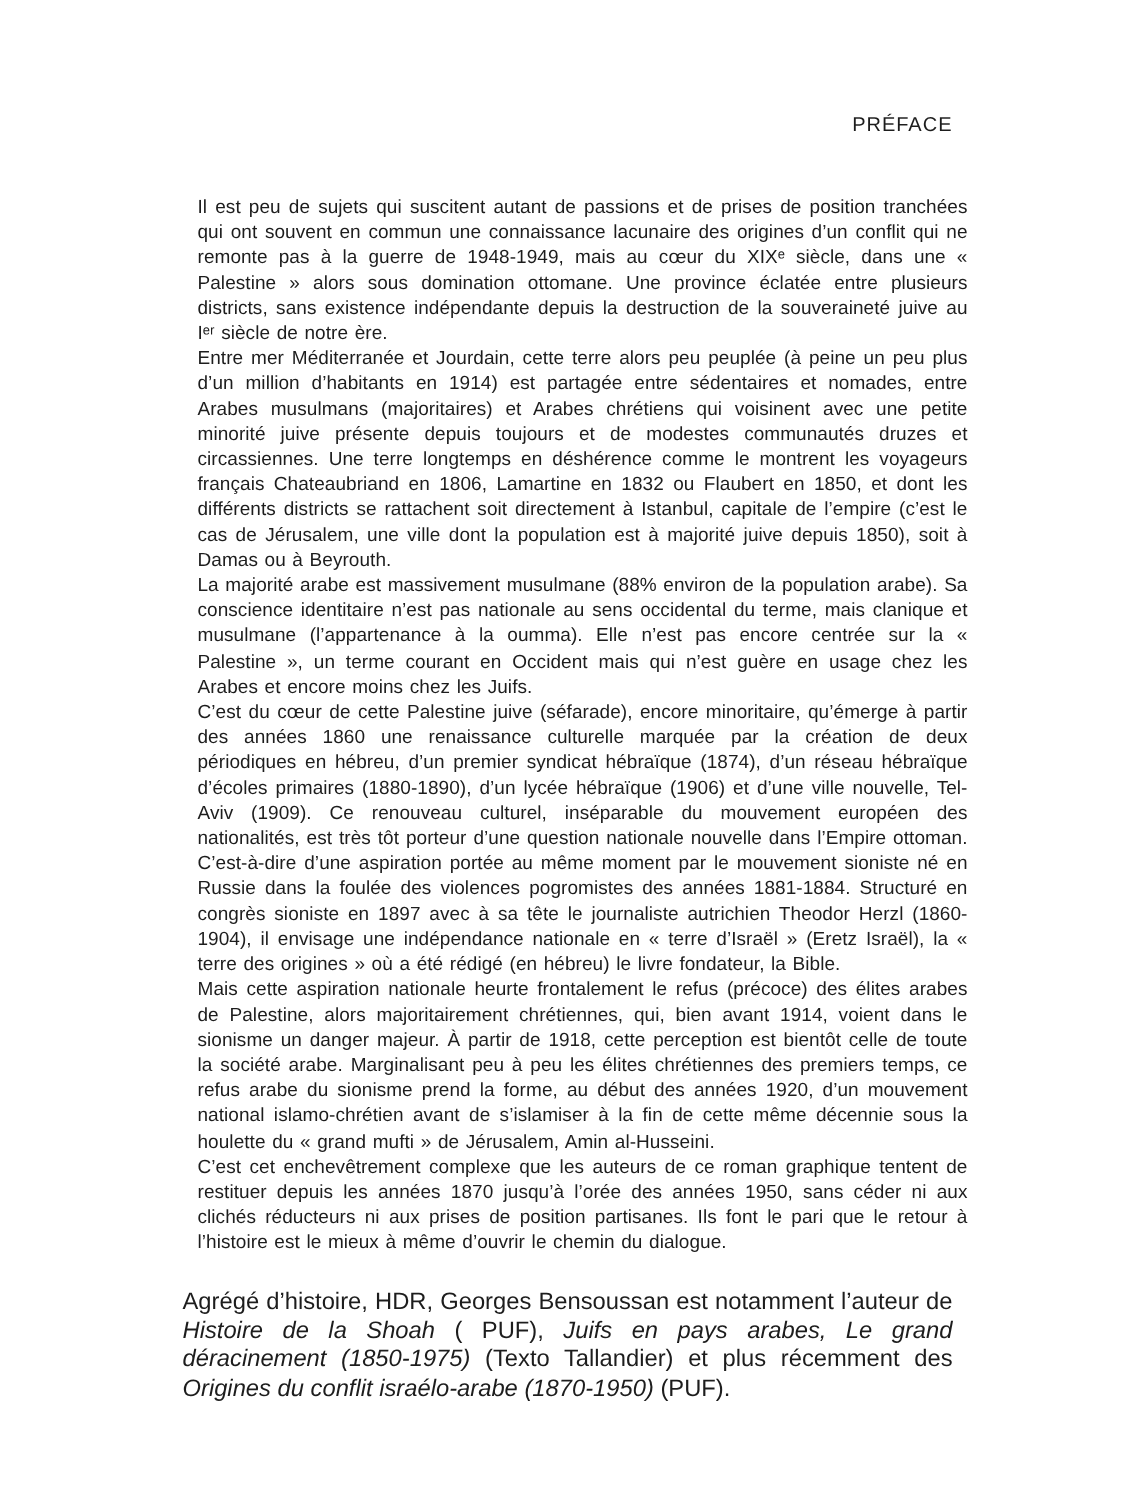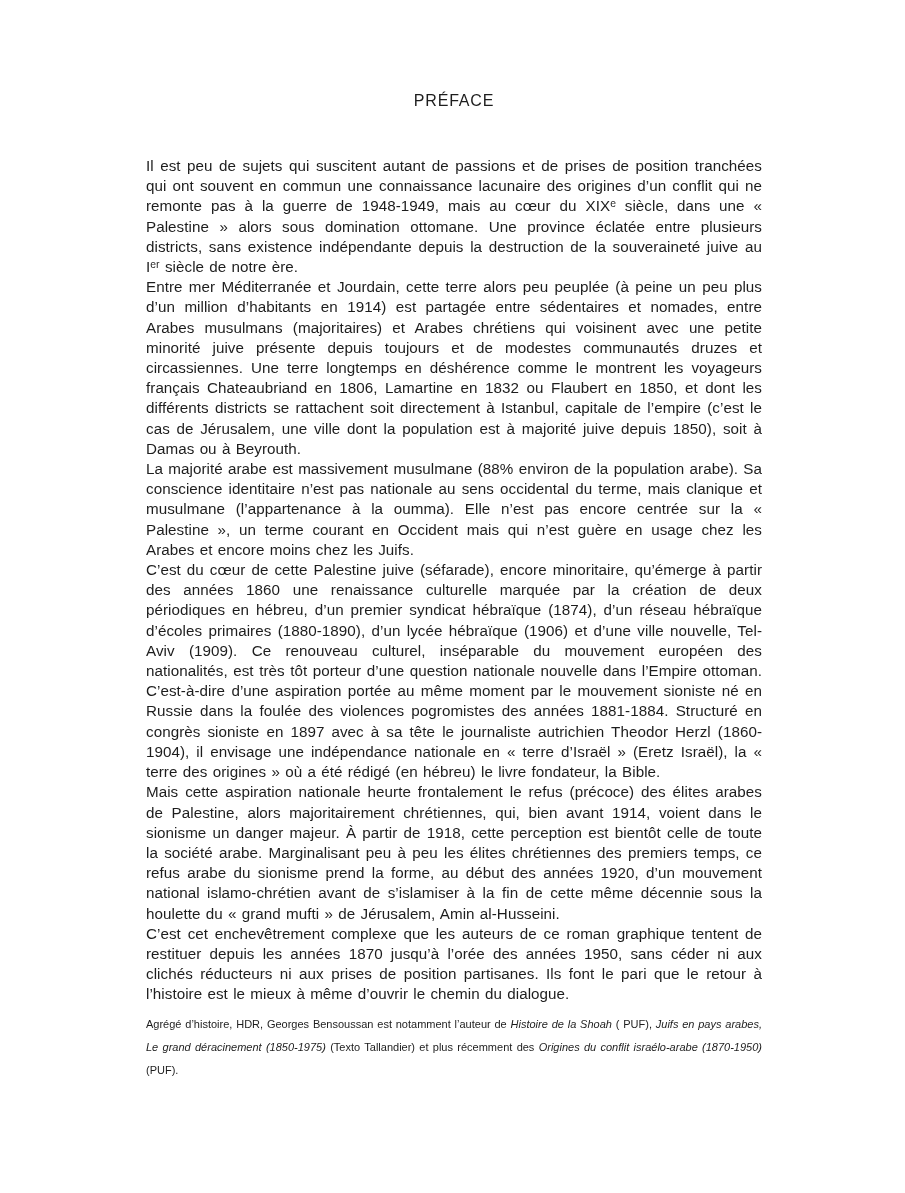--- a/index.html
+++ b/index.html
@@ -16,46 +16,47 @@
     color: #1d1d1d;
     box-sizing: border-box;
     padding: 92px 143px 0 146px;
     overflow: hidden;
   }
   .title {
     margin: 0 0 46px 0;
     font-size: 16px;
     font-weight: 400;
     letter-spacing: 0.8px;
-    text-align: center;
+    text-align: right;
     color: #1d1d1d;
   }
   .body-text {
     width: 616px;
+    margin-left: 12px;
   }
   .body-text p {
     margin: 0;
     font-size: 15.2px;
     line-height: 20.2px;
     text-align: justify;
     text-justify: inter-word;
     letter-spacing: 0.05px;
     word-spacing: 1px;
   }
   .signature {
     width: 616px;
     margin-top: 26px;
     font-size: 15.2px;
     text-align: right;
     color: #1d1d1d;
   }
   .footnote {
     width: 616px;
-    margin-top: 8px;
-    font-size: 11px;
+    margin-top: 25px;
+    font-size: 19px;
     line-height: 23.4px;
     text-align: justify;
     color: #1d1d1d;
   }
   .footnote em {
     font-style: italic;
   }
 </style>
 </head>
 <body>

